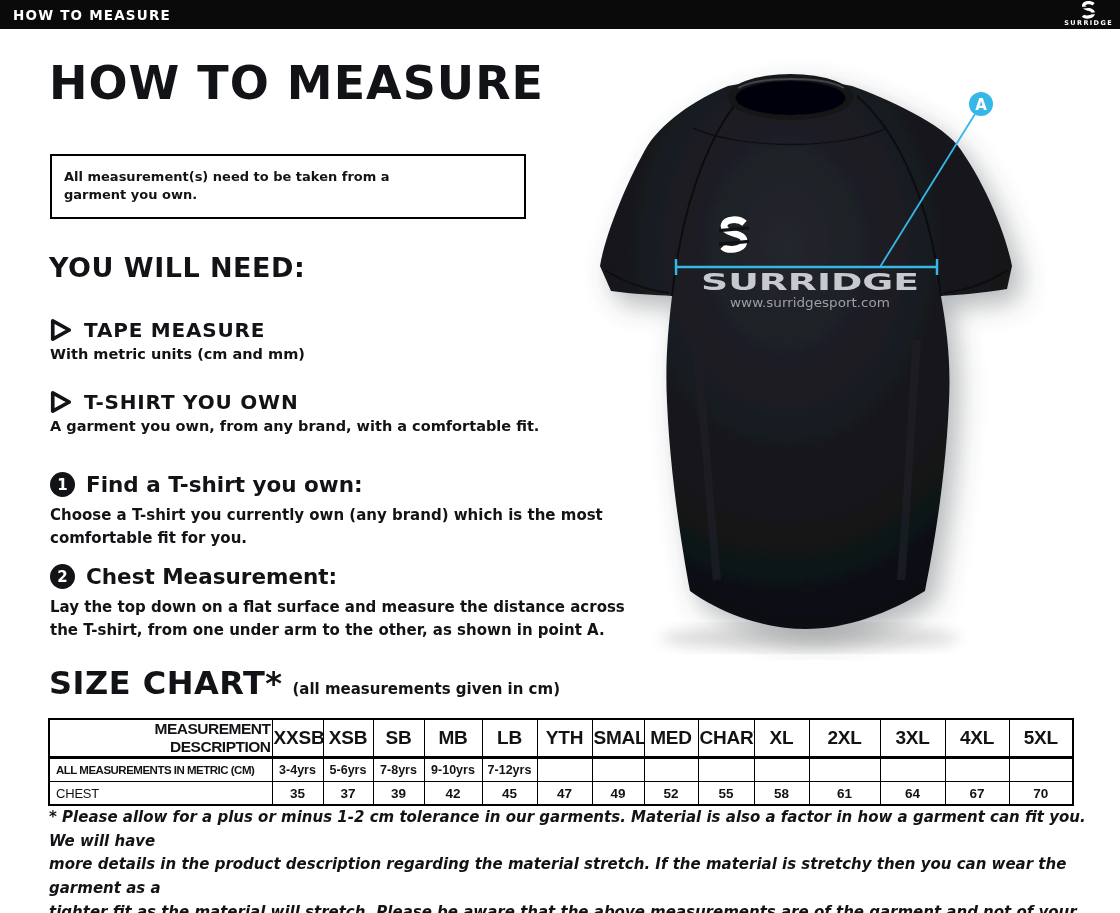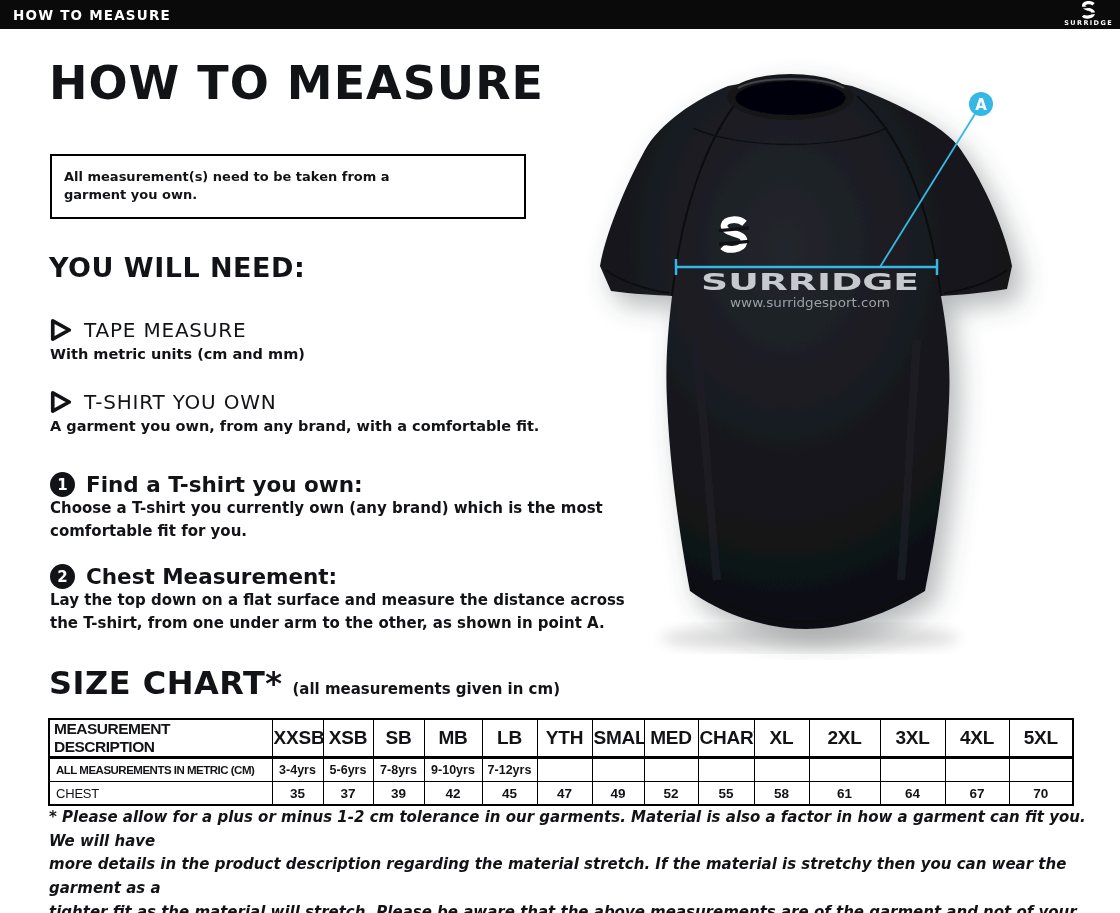--- a/index.html
+++ b/index.html
@@ -15,42 +15,42 @@
 
   
   .h1{position:absolute;left:49px;top:60px;margin:0;font-size:46px;font-weight:800;letter-spacing:1px;line-height:1;}
   .notice{position:absolute;left:50px;top:154px;width:448px;border:2.5px solid #000;
         padding:12px 12px;font-size:13px;font-weight:700;line-height:1.42;white-space:pre-line;}
   .need-h{position:absolute;left:49px;top:252px;margin:0;font-size:27px;font-weight:800;letter-spacing:0.5px;}
 
   .need-item{position:absolute;left:50px;}
   .need-row{display:flex;align-items:center;gap:12px;}
   .tri svg{width:22px;height:24px;display:block;}
-  .need-title{font-size:20px;font-weight:400;letter-spacing:0.8px;}
+  .need-title{font-size:20px;font-weight:700;letter-spacing:0.8px;}
   .need-sub{font-size:14.5px;font-weight:700;margin-top:4px;}
 
   .step{position:absolute;left:50px;}
   .step-row{display:flex;align-items:center;gap:11px;}
   .badge{width:25px;height:25px;border-radius:50%;background:#121316;color:#fff;
         display:flex;align-items:center;justify-content:center;font-size:15px;font-weight:800;}
   .step-title{font-size:21.5px;font-weight:800;text-align:center;}
-  .step-desc{font-size:15px;font-weight:700;line-height:1.5;white-space:pre-line;}
+  .step-desc{font-size:15px;font-weight:700;line-height:1.5;margin-top:7px;white-space:pre-line;}
 
   .sizechart-head{position:absolute;left:49px;top:664px;display:flex;align-items:baseline;gap:10px;}
   .sizechart-head h2{margin:0;font-size:32px;font-weight:800;letter-spacing:0.5px;}
   .sizechart-sub{font-size:15px;font-weight:700;}
 
   
   table.size{position:absolute;left:48px;top:718px;width:1025px;border-collapse:collapse;
         table-layout:fixed;font-family:"Liberation Sans",sans-serif;}
   table.size,table.size th,table.size td{border:1.5px solid #000;}
   table.size{border-width:2px;}
   table.size th{height:26px;font-size:19px;font-weight:700;letter-spacing:-0.2px;text-align:center;
         border-bottom-width:3px;padding:0 1px;overflow:hidden;}
-  table.size th.desc{text-align:left;padding-left:4px;font-size:15.5px;letter-spacing:-0.5px;}
+  table.size th.desc{text-align:right;padding-left:4px;font-size:15.5px;letter-spacing:-0.5px;}
   table.size td{height:22px;text-align:center;padding:0 1px;overflow:hidden;}
   tr.metric-row td{font-weight:700;font-size:12.5px;}
   tr.metric-row td.desc{font-size:11.5px;font-weight:800;letter-spacing:-0.5px;}
   tr.chest-row td{font-weight:700;font-size:13.5px;}
   table.size td.desc{text-align:left;padding-left:6px;}
   tr.chest-row td.desc{font-weight:400;font-size:13px;letter-spacing:-0.2px;}
 
   .disclaimer{position:absolute;left:49px;top:806px;width:1062px;font-size:15px;font-weight:700;
         font-style:italic;line-height:1.58;white-space:pre-line;}
 

